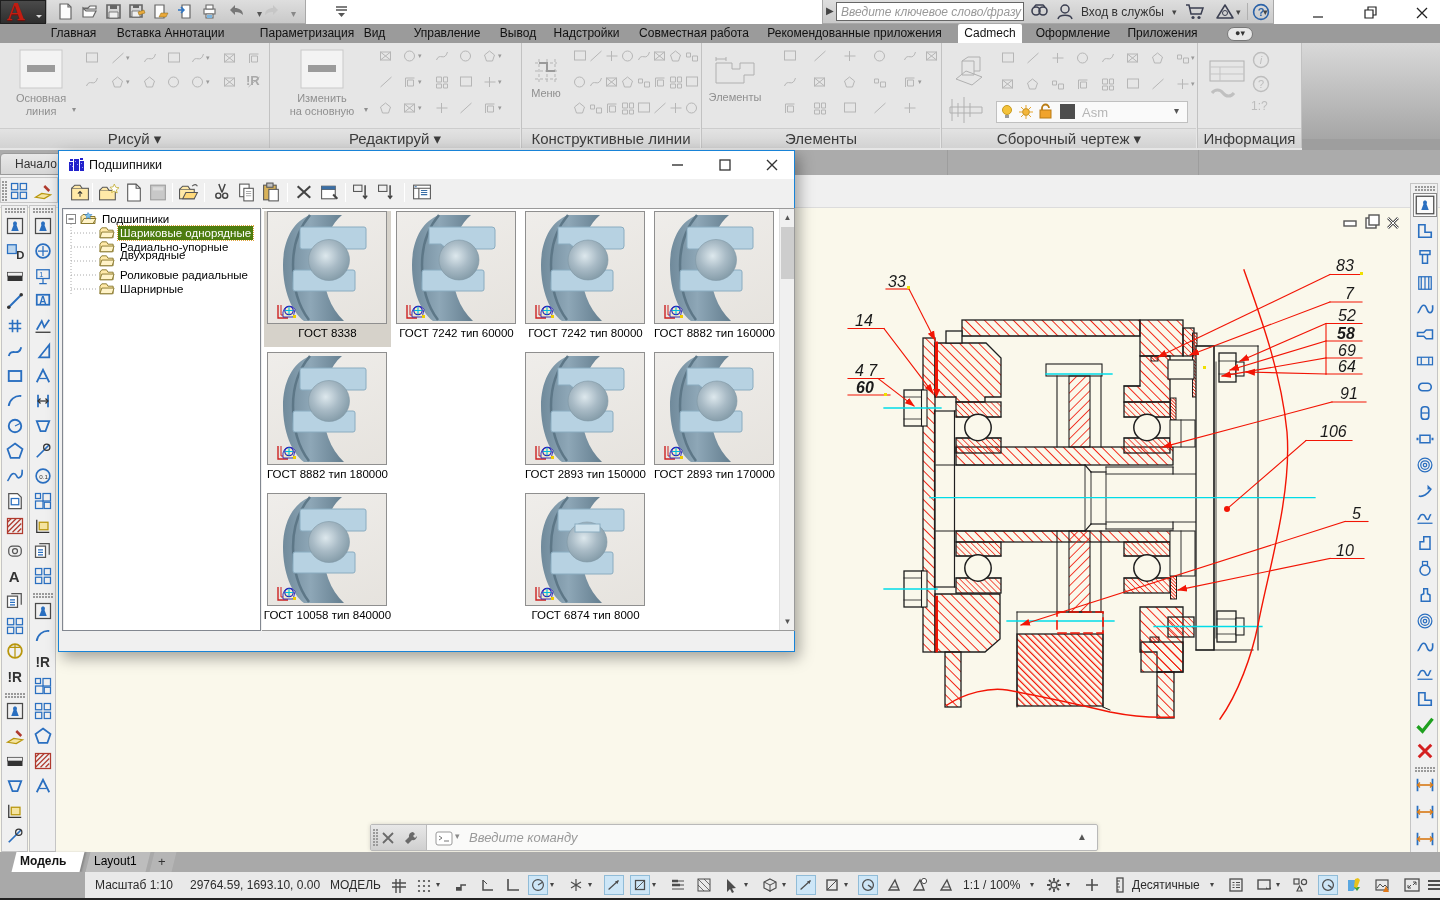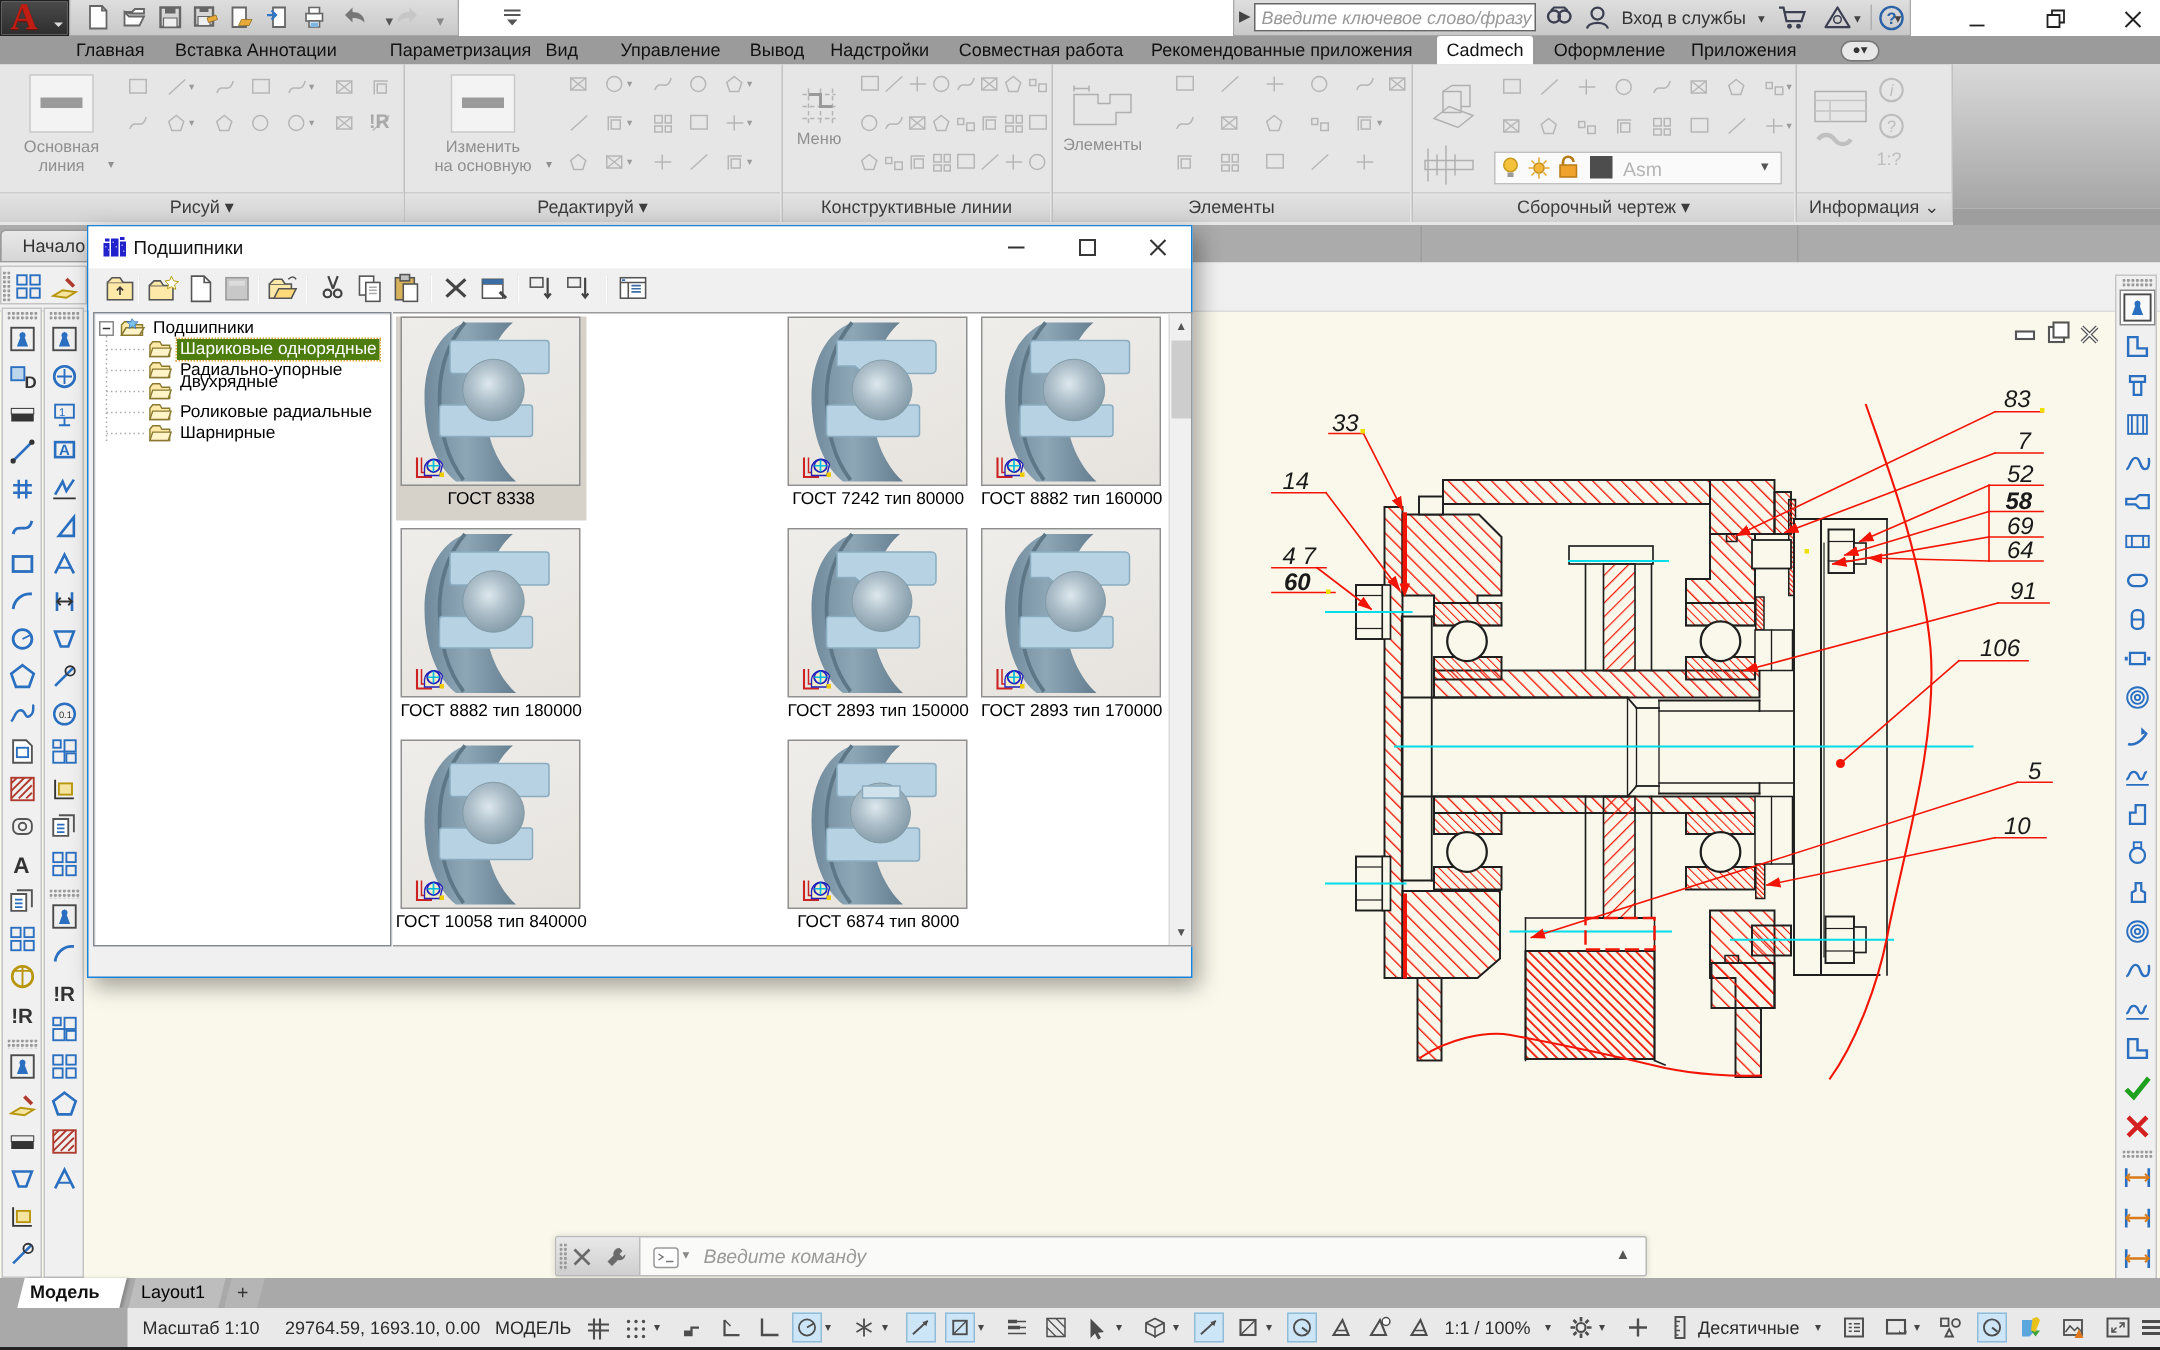--- a/index.html
+++ b/index.html
@@ -15,21 +15,21 @@
 #rctl{position:absolute;left:822px;top:0;width:452px;height:24px;background:linear-gradient(#dedede,#c9c9c9);border:1px solid #a8a8a8;border-top:none;font-size:12px;color:#333;}
 #srch{position:absolute;left:13px;top:2px;width:188px;height:19px;background:#fff;border:1px solid #666;font-style:italic;color:#999;font-size:12px;padding:2px 0 0 4px;}
 .wbtn{position:absolute;top:0;height:24px;color:#222;font-size:15px;text-align:center;}
 
 #tabrow{position:absolute;left:0;top:24px;width:1440px;height:19px;background:#9b9b9b;}
 .rtab{position:absolute;top:0;height:19px;line-height:19px;font-size:12px;white-space:nowrap;display:flex;align-items:center;justify-content:center;color:#111;text-align:center;}
 .rtab.act{background:#fff;border-radius:2px 2px 0 0;}
 
 #ribbon{position:absolute;left:0;top:43px;width:1440px;height:107px;background:#e6e6e6;}
 #ribbon .void{position:absolute;left:1302px;top:0;width:138px;height:96px;background:linear-gradient(#d9d9d9,#a6a6a6);}#ribbon .void2{position:absolute;left:1302px;top:96px;width:138px;height:11px;background:#9e9e9e;}
-.pfoot{position:absolute;top:85px;height:20px;background:linear-gradient(#e3e3e3,#d2d2d2);border-top:1px solid #cdcdcd;font-size:12px;color:#3c3c3c;text-align:center;line-height:19px;}
+.pfoot{position:absolute;top:85px;height:20px;background:linear-gradient(#e3e3e3,#d2d2d2);border-top:1px solid #cdcdcd;font-size:15px;color:#3c3c3c;text-align:center;line-height:19px;}
 .psep{position:absolute;top:0;width:1px;height:105px;background:#c2c2c2;}
 .bigbtn{position:absolute;display:flex;flex-direction:column;align-items:center;color:#8f8f8f;font-size:11px;text-align:center;}
 .ric{position:absolute;width:16px;height:14px;}
 
 #dtabs{position:absolute;left:0;top:150px;width:1440px;height:25px;background:#ababab;}
 #dtab1{position:absolute;left:0px;top:3px;width:96px;height:22px;background:linear-gradient(#e8e8e8,#d6d6d6);border-radius:4px 4px 0 0;border:1px solid #9a9a9a;font-size:12px;color:#333;padding:3px 0 0 14px;}
 #dockrow{position:absolute;left:0;top:175px;width:1440px;height:33px;background:#f0f0f0;border-bottom:1px solid #dcdcdc;}
 #canvas{position:absolute;left:0;top:208px;width:1440px;height:644px;background:#faf8eb;}
 
 .tb{position:absolute;background:#f0f0f0;border:1px solid #c5c5c5;}
@@ -1132,20 +1132,39 @@
               <path d="M10 93v13h10" fill="none" stroke="#cc2222" stroke-width="1.4"></path>
               <path d="M13 93v10h9" fill="none" stroke="#cc2222" stroke-width="1"></path>
               <path d="M15 100a6.5 6.5 0 0112-2.5l-1.8 7.5H15z" fill="#f3ecc8" stroke="#2222bb" stroke-width=".9"></path>
               <circle cx="21" cy="98.5" r="4.2" fill="none" stroke="#2222bb" stroke-width="1.2"></circle>
               <path d="M21 94.5v8M17 98.5h8" stroke="#00bbdd" stroke-width="1.1"></path>
               <rect x="25" y="103" width="3" height="3" fill="#eecc00"></rect>
             </g>
           </svg>
         </div>
         <div class="clab">ГОСТ 8338</div>
+      </div><div class="cell" style="left:131px;top:2px;height:136px;">
+        <div class="cimg">
+          <svg width="118" height="111" viewBox="0 0 118 111" style="position:absolute;left:0;top:0">
+            <path d="M42 3C24 10 15 30 15 53C15 79 24 100 36 109L76 109C62 96 55 76 55 53C55 31 62 13 74 3Z" fill="url(#band)"></path>
+            <path d="M42 3C31 16 25 33 25 53C25 76 31 95 41 108" fill="none" stroke="#5d7787" stroke-width="2.5"></path>
+            <path d="M32 15h63a3 3 0 013 3v16a3 3 0 01-3 3h-45l-6-5h-12z" fill="#b7d2e2" stroke="#8aacc0"></path>
+            <rect x="25" y="58" width="62" height="21" rx="2" fill="#b7d2e2" stroke="#8aacc0"></rect>
+            <circle cx="62" cy="48" r="20" fill="url(#sph)" stroke="#7f97a4" stroke-width=".6"></circle>
+            <g>
+              <path d="M10 93v13h10" fill="none" stroke="#cc2222" stroke-width="1.4"></path>
+              <path d="M13 93v10h9" fill="none" stroke="#cc2222" stroke-width="1"></path>
+              <path d="M15 100a6.5 6.5 0 0112-2.5l-1.8 7.5H15z" fill="#f3ecc8" stroke="#2222bb" stroke-width=".9"></path>
+              <circle cx="21" cy="98.5" r="4.2" fill="none" stroke="#2222bb" stroke-width="1.2"></circle>
+              <path d="M21 94.5v8M17 98.5h8" stroke="#00bbdd" stroke-width="1.1"></path>
+              <rect x="25" y="103" width="3" height="3" fill="#eecc00"></rect>
+            </g>
+          </svg>
+        </div>
+        <div class="clab">ГОСТ 7242 тип 60000</div>
       </div><div class="cell" style="left:260px;top:2px;height:136px;">
         <div class="cimg">
           <svg width="118" height="111" viewBox="0 0 118 111" style="position:absolute;left:0;top:0">
             <path d="M42 3C24 10 15 30 15 53C15 79 24 100 36 109L76 109C62 96 55 76 55 53C55 31 62 13 74 3Z" fill="url(#band)"></path>
             <path d="M42 3C31 16 25 33 25 53C25 76 31 95 41 108" fill="none" stroke="#5d7787" stroke-width="2.5"></path>
             <path d="M32 15h63a3 3 0 013 3v16a3 3 0 01-3 3h-45l-6-5h-12z" fill="#b7d2e2" stroke="#8aacc0"></path>
             <rect x="25" y="58" width="62" height="21" rx="2" fill="#b7d2e2" stroke="#8aacc0"></rect>
             <circle cx="62" cy="48" r="20" fill="url(#sph)" stroke="#7f97a4" stroke-width=".6"></circle>
             <g>
               <path d="M10 93v13h10" fill="none" stroke="#cc2222" stroke-width="1.4"></path>

